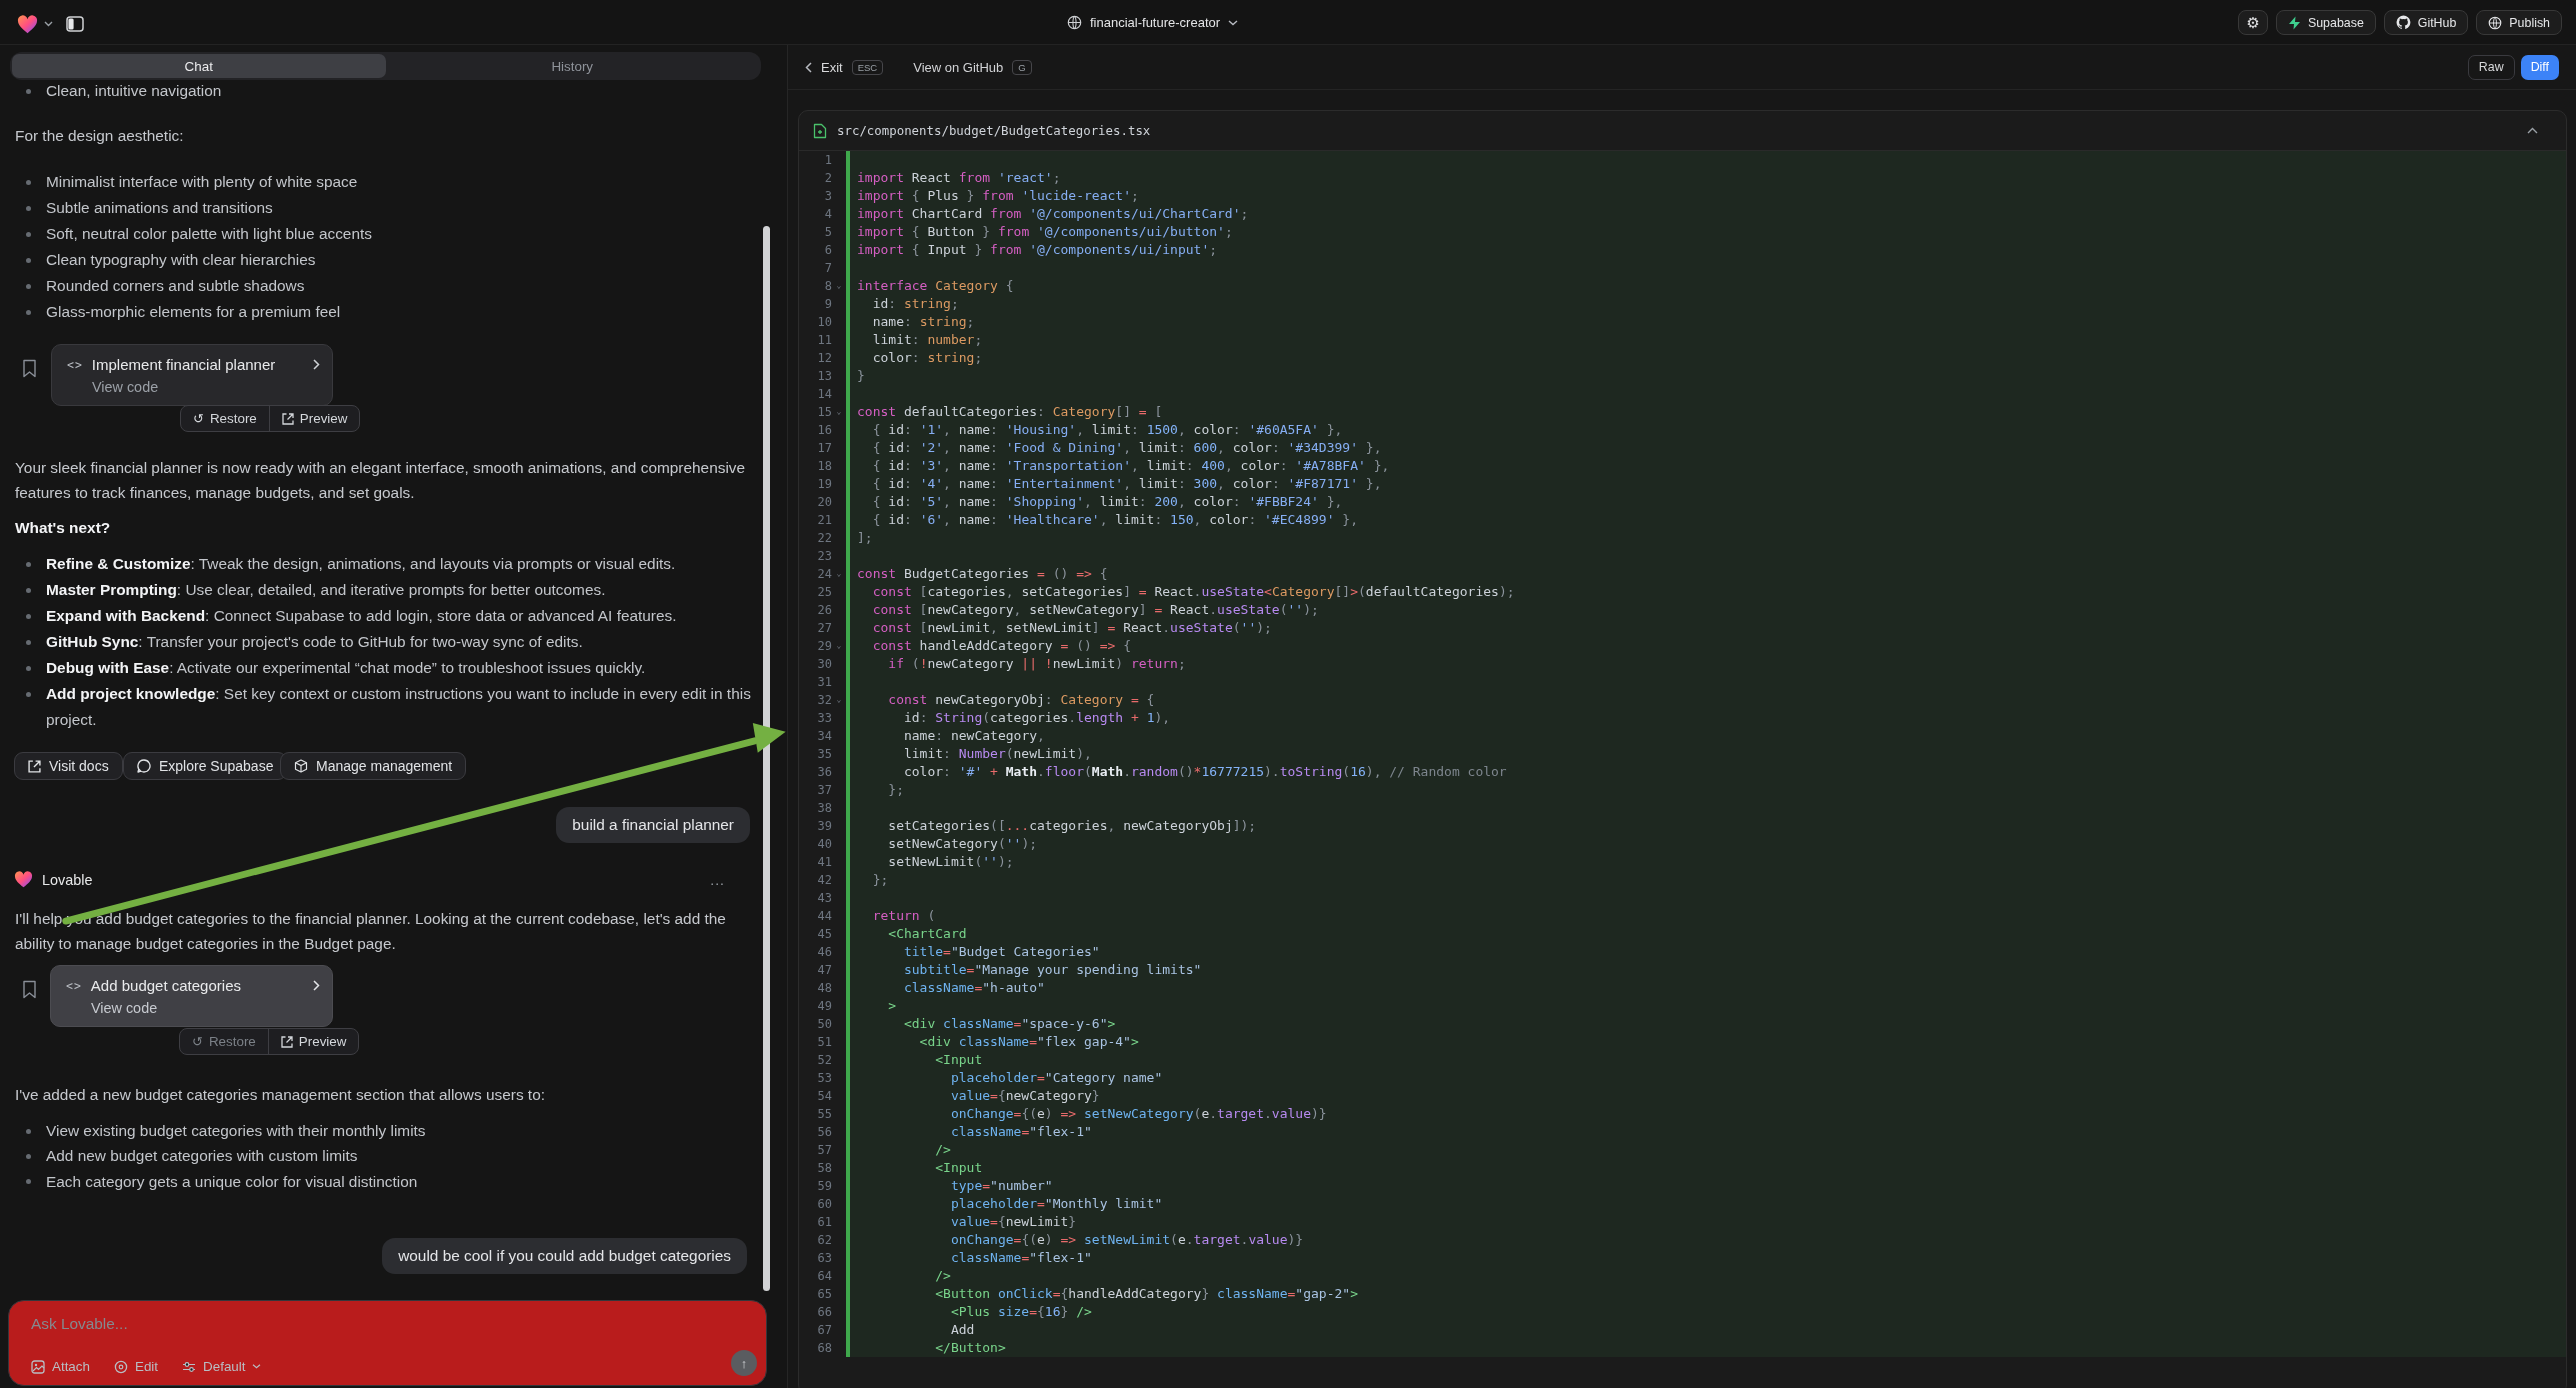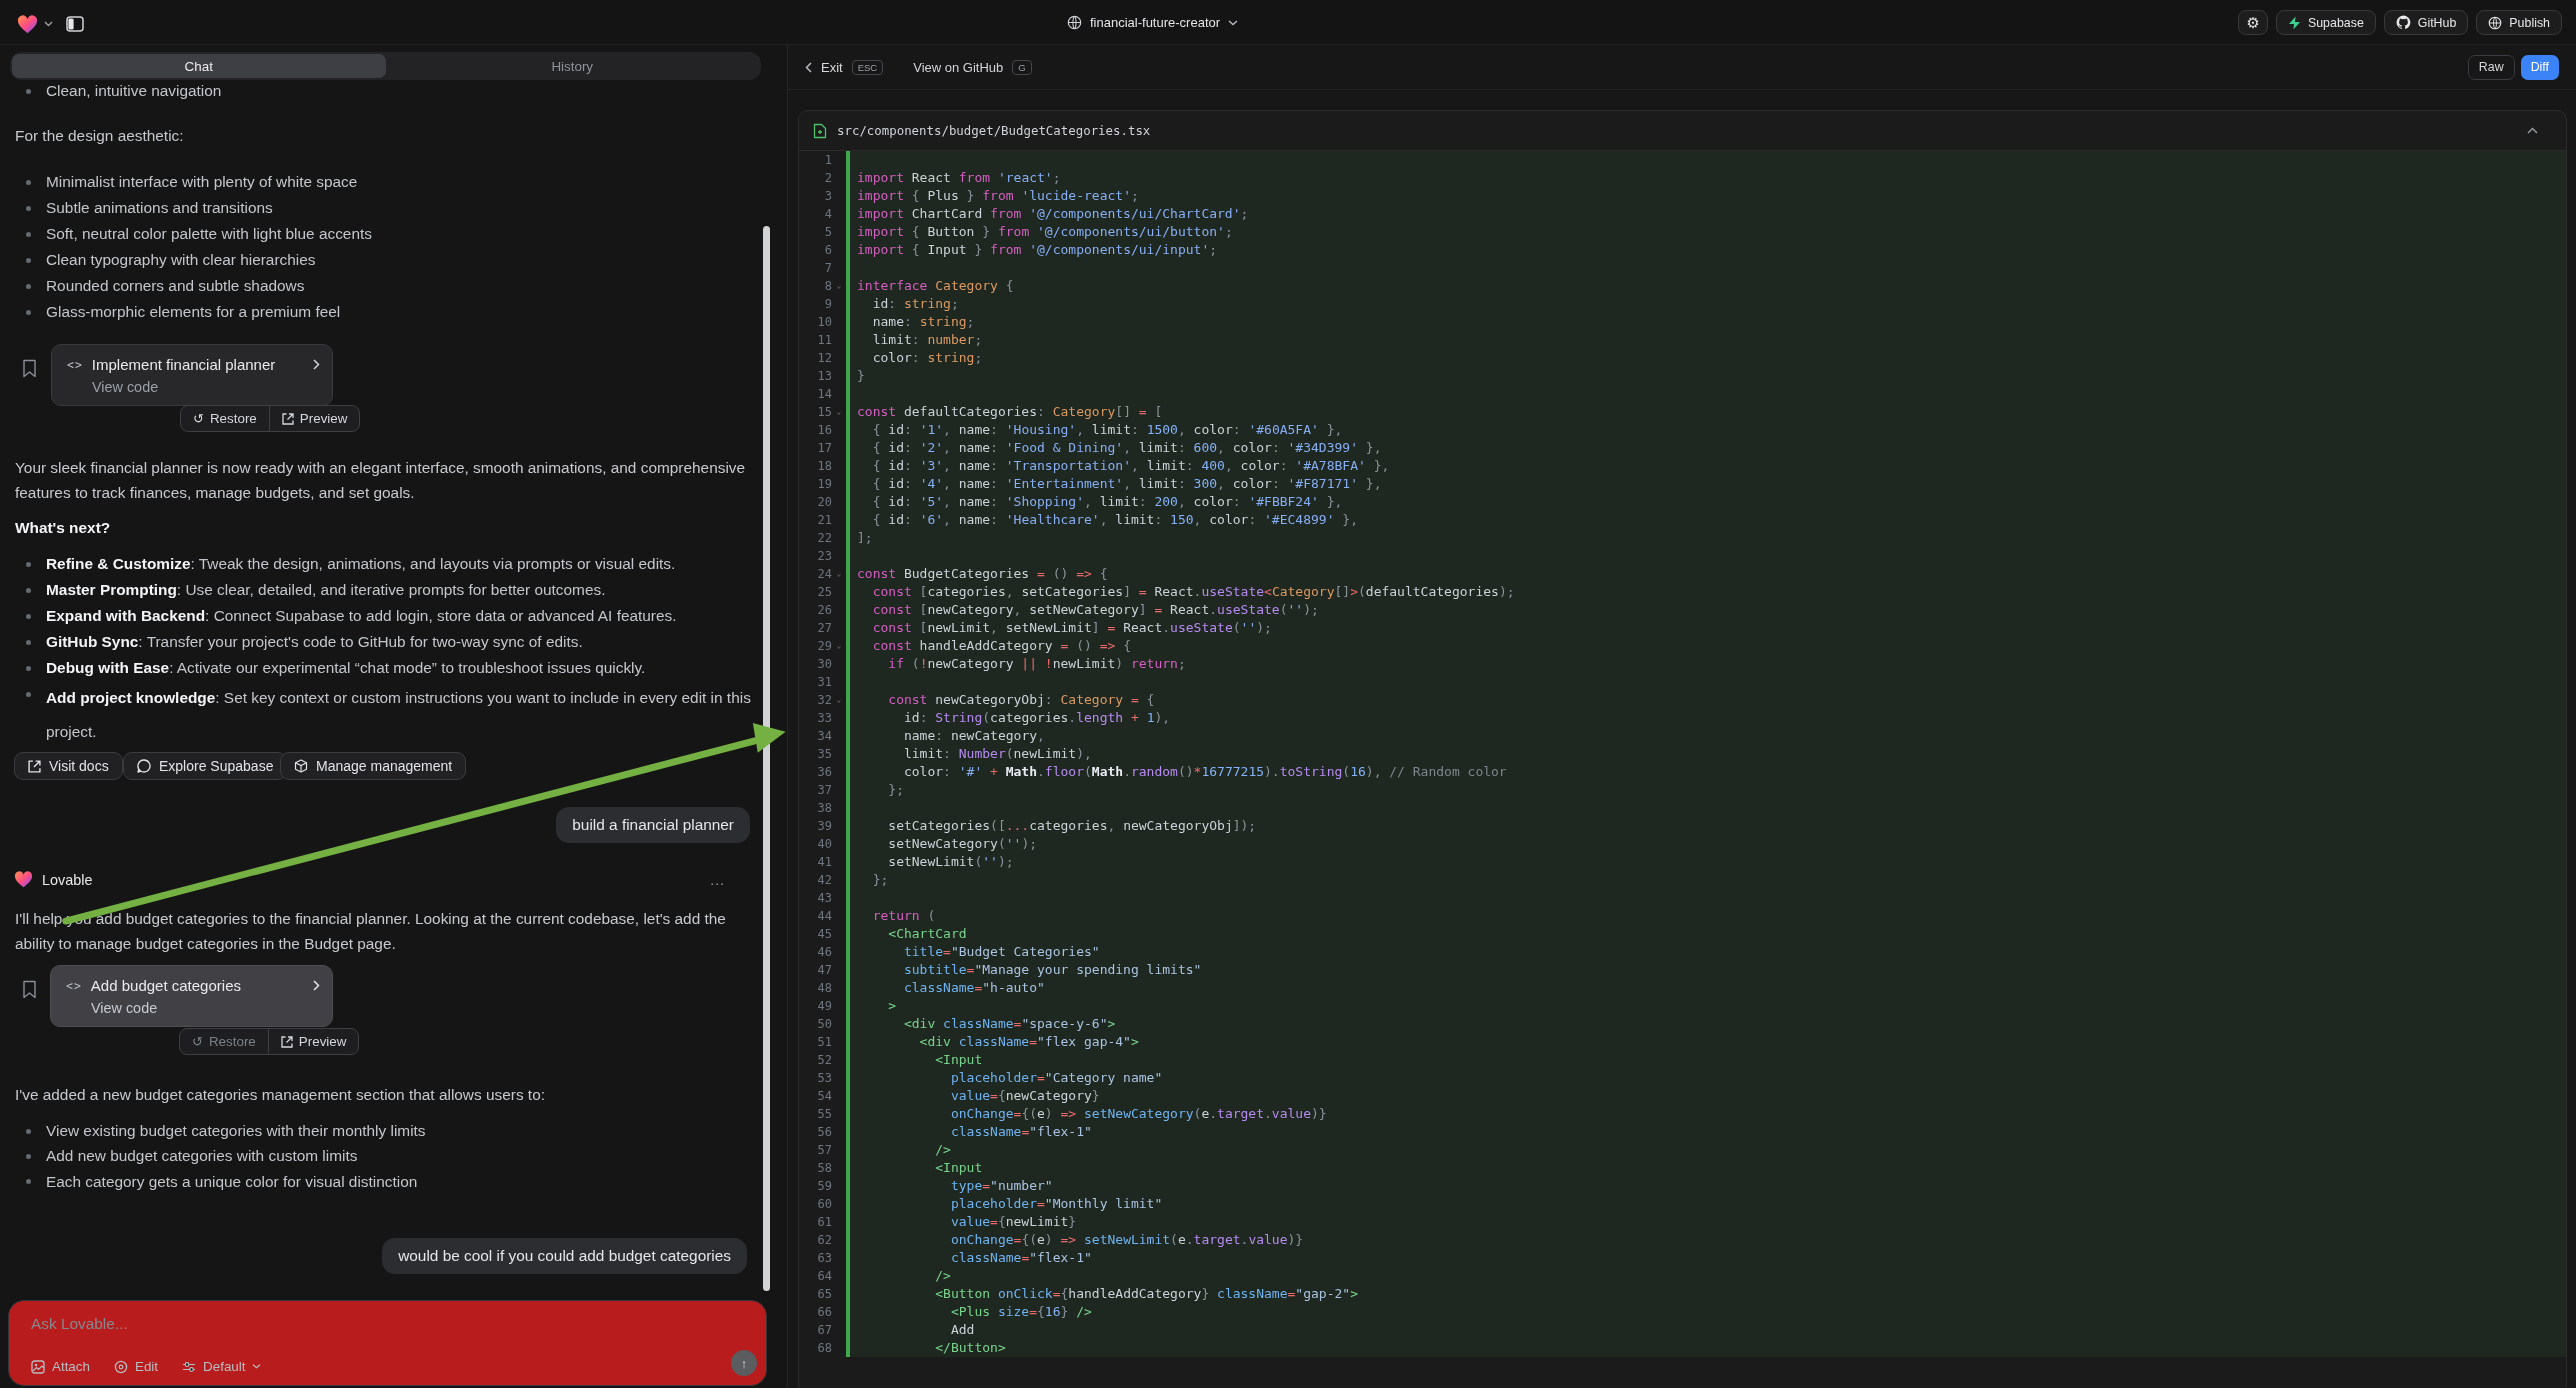--- a/index.html
+++ b/index.html
@@ -218,21 +218,21 @@
     <div class="chat-blk para" style="top:410px; width:745px;">Your sleek financial planner is now ready with an elegant interface, smooth animations, and comprehensive features to track finances, manage budgets, and set goals.</div>
 
     <div class="chat-blk heading" style="top:474px;">What's next?</div>
 
     <ul class="chat-list chat-blk" style="top:506px; width:745px;">
       <li style="line-height:26px"><b>Refine &amp; Customize</b><span>: Tweak the design, animations, and layouts via prompts or visual edits.</span></li>
       <li style="line-height:26px"><b>Master Prompting</b><span>: Use clear, detailed, and iterative prompts for better outcomes.</span></li>
       <li style="line-height:26px"><b>Expand with Backend</b><span>: Connect Supabase to add login, store data or advanced AI features.</span></li>
       <li style="line-height:26px"><b>GitHub Sync</b><span>: Transfer your project's code to GitHub for two-way sync of edits.</span></li>
       <li style="line-height:26px"><b>Debug with Ease</b><span>: Activate our experimental “chat mode” to troubleshoot issues quickly.</span></li>
-      <li style="line-height:34px"><b>Add project knowledge</b><span>: Set key context or custom instructions you want to include in every edit in this project.</span></li>
+      <li style="line-height:26px"><b>Add project knowledge</b><span>: Set key context or custom instructions you want to include in every edit in this project.</span></li>
     </ul>
 
     <span class="act-btn" style="top:707px; left:14px;">
       <svg class="ic" width="13" height="13" viewBox="0 0 12 12">
           <path d="M4.5 1H1v10h10V7.5" stroke="#e1e3e6" stroke-width="1.3" fill="none"></path>
           <path d="M7 1h4v4M11 1L5.5 6.5" stroke="#e1e3e6" stroke-width="1.3" fill="none"></path>
         </svg>
       <span>Visit docs</span>
     </span>
     <span class="act-btn" style="top:707px; left:123px;">

